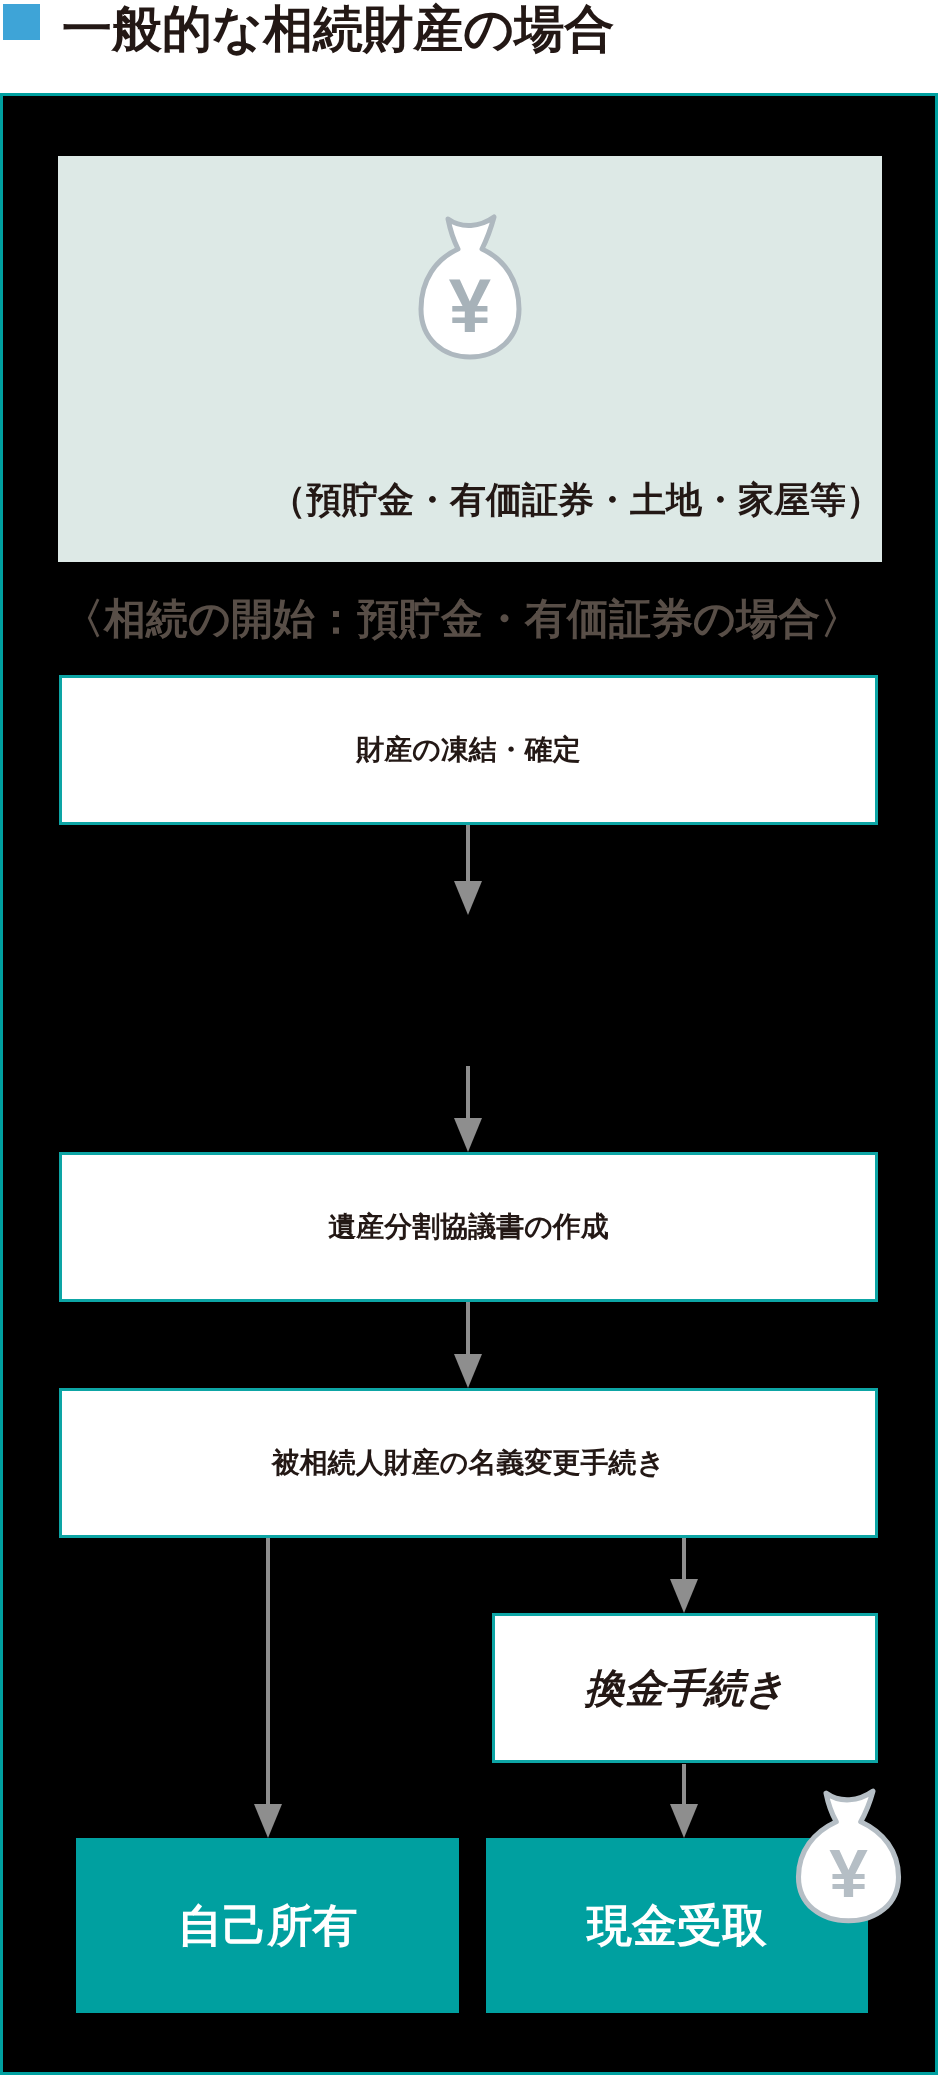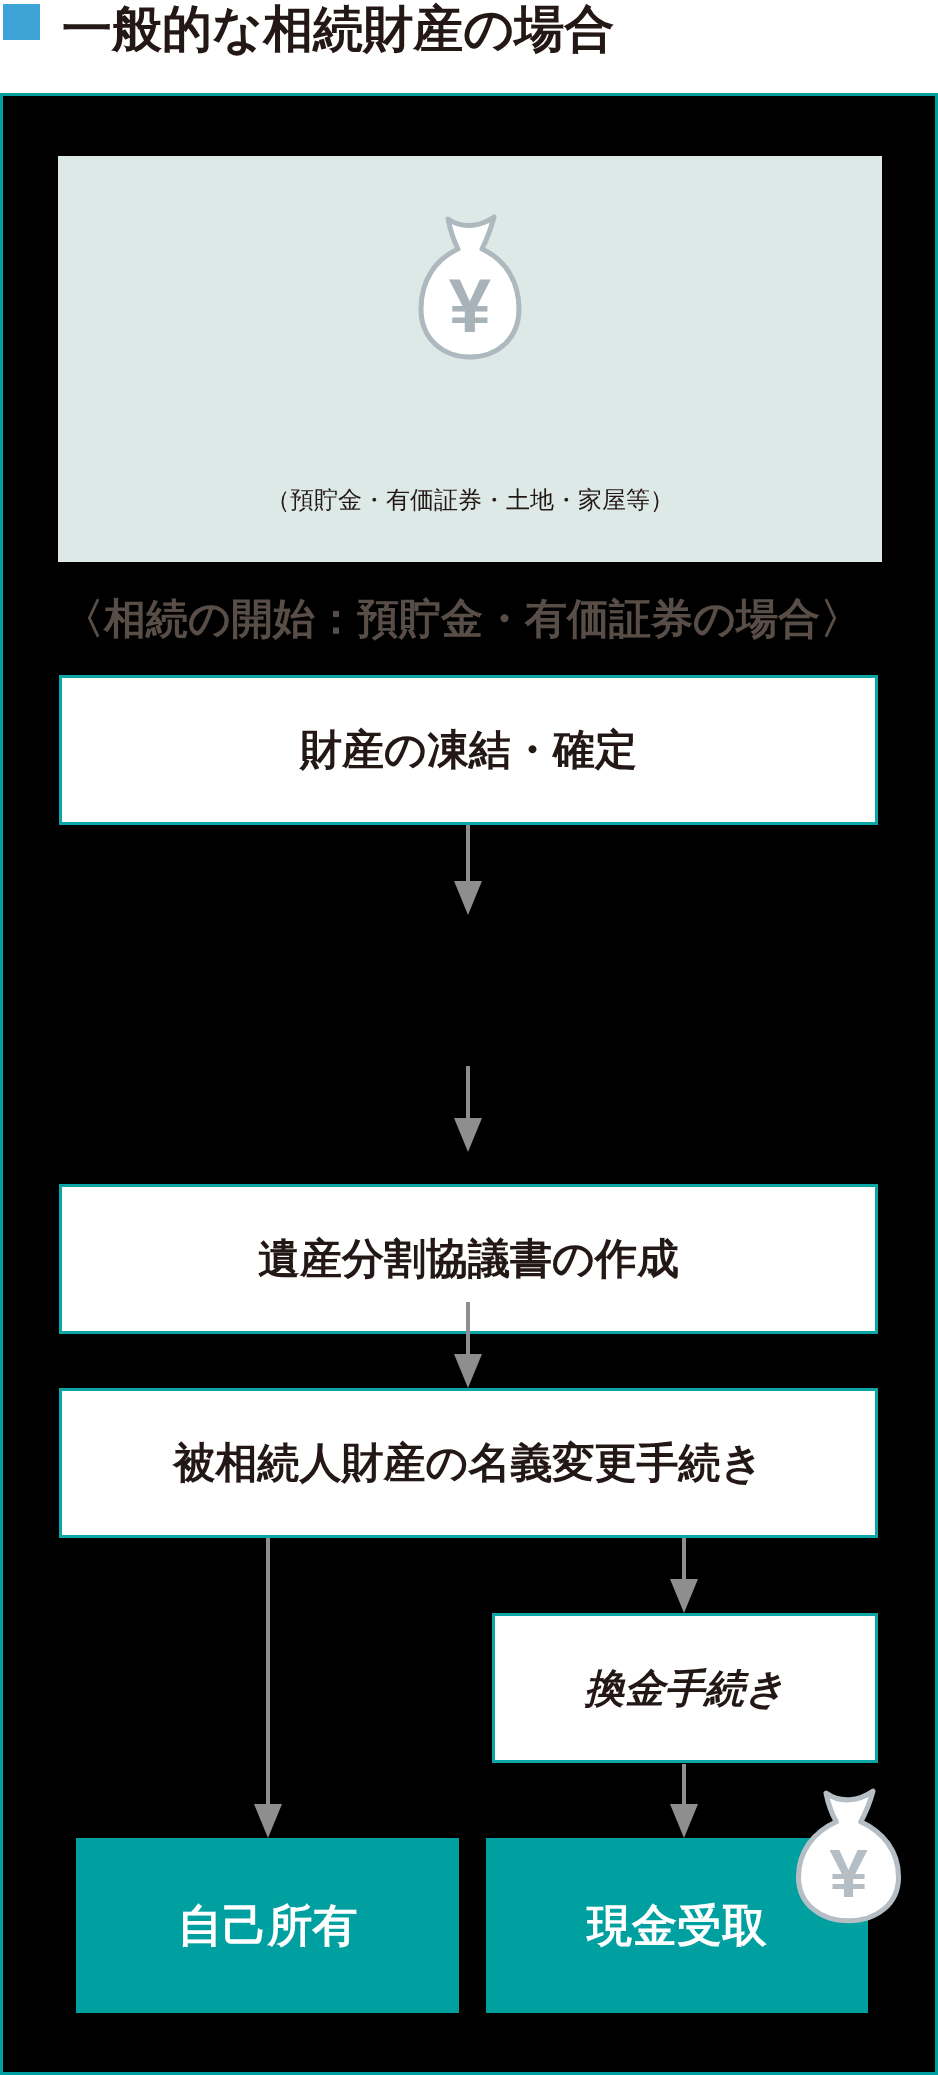--- a/index.html
+++ b/index.html
@@ -14,34 +14,34 @@
 
   
   .panel{position:absolute;left:0;top:93px;width:938px;height:1982px;background:#000000;}
   .panel-border{position:absolute;inset:0;border:3px solid #00a0a0;pointer-events:none;z-index:30;}
 
   
   .card{position:absolute;left:58px;top:63px;width:824px;height:406px;background:#dde9e6;}
   .card-icon{position:absolute;left:350px;top:52px;width:124px;height:164px;}
   .card-title{position:absolute;left:0;top:244px;width:100%;text-align:center;
               font-size:50px;font-weight:700;line-height:58px;color:#0ba29b;white-space:nowrap;}
-  .card-sub{position:absolute;left:0;top:322px;width:100%;text-align:center;
-            font-size:24px;font-weight:400;line-height:44px;color:#231815;white-space:nowrap;}
+  .card-sub{position:absolute;left:0;top:322px;width:100%;text-align:right;
+            font-size:36px;font-weight:700;line-height:44px;color:#231815;white-space:nowrap;}
 
   
   .section-label{position:absolute;left:62px;top:504px;font-size:42px;font-weight:700;
                  line-height:44px;color:#584e47;white-space:nowrap;}
 
   
   .step{position:absolute;left:59px;width:819px;height:150px;background:#ffffff;
         border:3px solid #0da5a5;box-sizing:border-box;display:flex;align-items:center;
-        justify-content:center;font-size:42px;font-weight:700;color:#231815;white-space:nowrap;}
+        justify-content:center;font-size:28px;font-weight:700;color:#231815;white-space:nowrap;}
   .step1{top:582px;}
   .step2{top:822px;}
-  .step3{top:1059px;margin-top:32px;}
+  .step3{top:1059px;}
   .step4{top:1295px;}
   .step5{top:1520px;left:492px;width:386px;font-size:40px;font-style:italic;}
 
   .outcome{position:absolute;top:1745px;height:175px;background:#00a0a0;display:flex;
            align-items:center;justify-content:center;font-size:45px;font-weight:700;
            color:#ffffff;white-space:nowrap;}
   .outcome-own{left:76px;width:383px;}
   .outcome-cash{left:486px;width:382px;}
 
   

